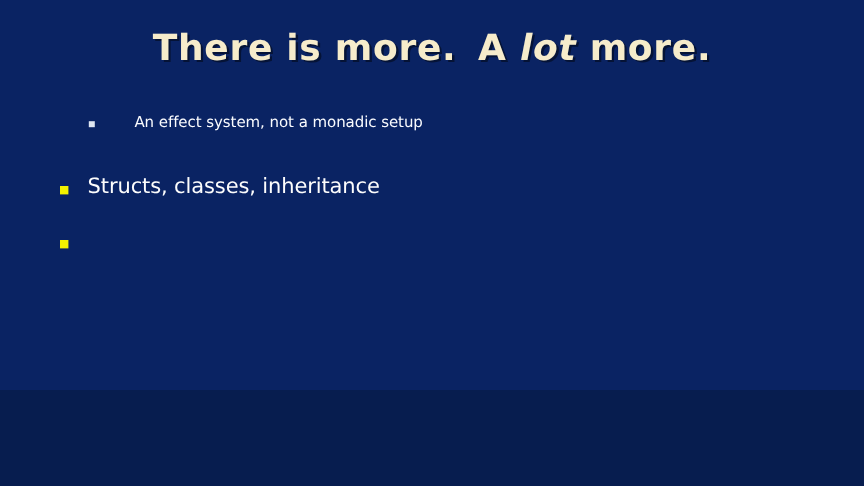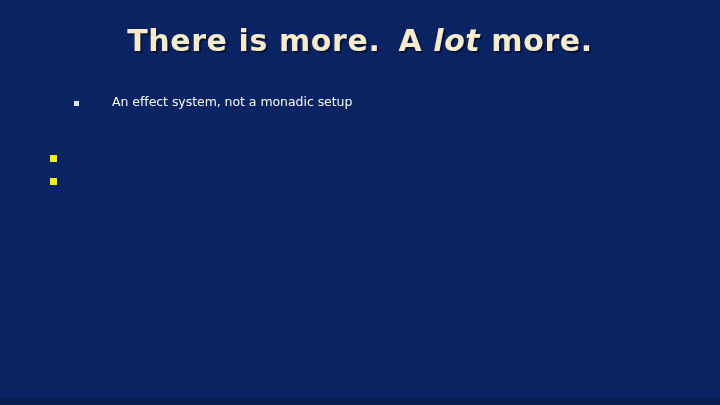--- a/index.html
+++ b/index.html
@@ -4,21 +4,21 @@
 <title>Slide</title>
 <style>
   html, body {
     margin: 0;
     padding: 0;
     background: #071d4f;
   }
   #slide {
     position: relative;
     width: 720px;
-    height: 398px;
+    height: 325px;
     background: #0a2363;
     overflow: hidden;
     font-family: "DejaVu Sans", sans-serif;
     -webkit-font-smoothing: antialiased;
   }
 
   
   #slide-title {
     position: absolute;
     left: 0;
@@ -120,20 +120,21 @@
       <span class="l2-text">An effect system, not a monadic setup</span>
     </div>
 
     <div class="spacer-sm"></div>
 
 
     <div class="spacer-sm"></div>
 
     <div class="l1-row">
       <span class="l1-marker"></span>
+      <span class="l1-text">Structs, classes, inheritance</span>
     </div>
 
     <div class="spacer-sm"></div>
 
     <div class="l1-row">
       <span class="l1-marker"></span>
     </div>
 
   </div>
 

